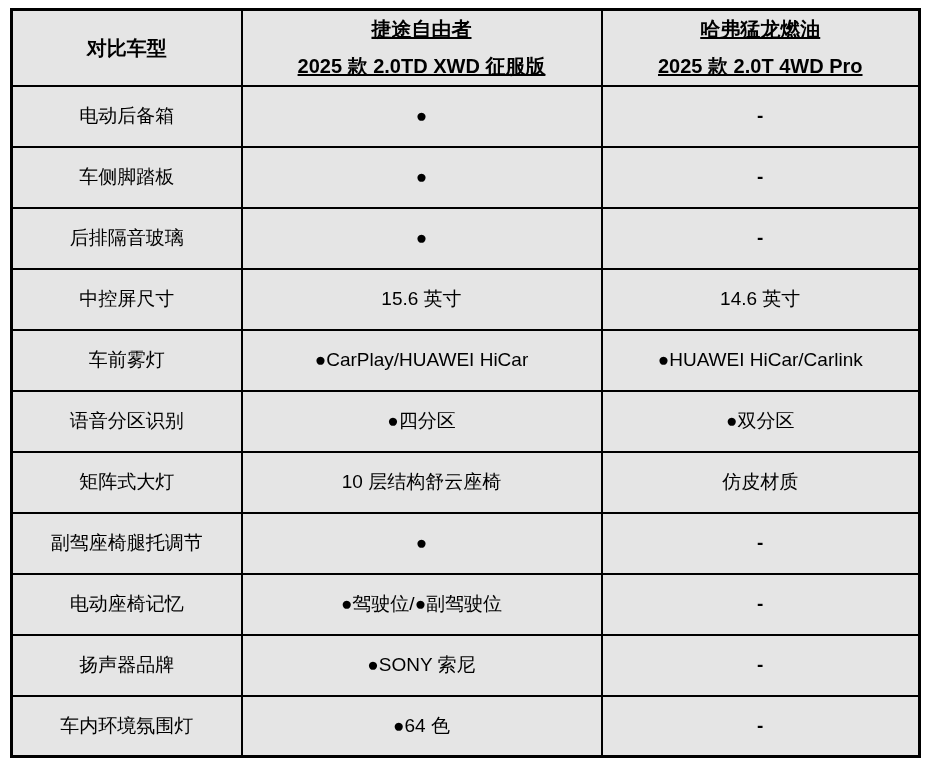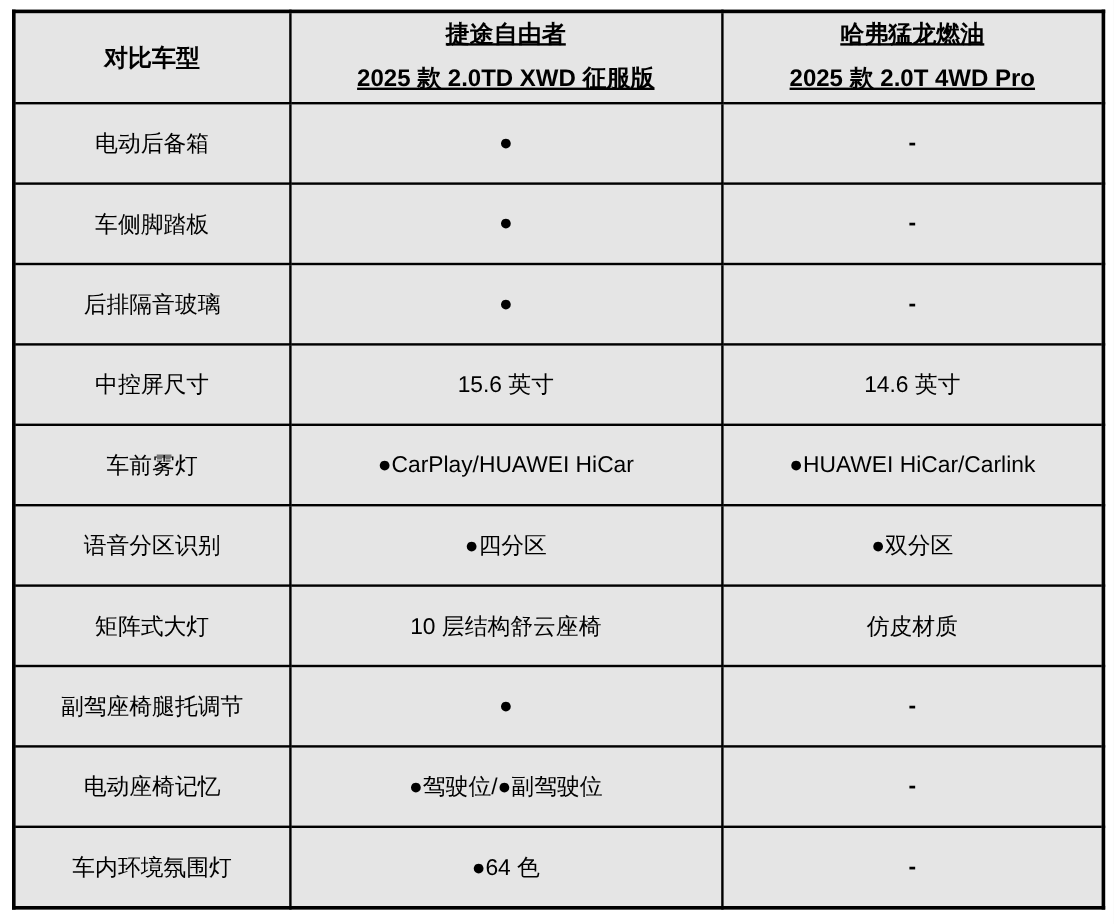--- a/index.html
+++ b/index.html
@@ -122,19 +122,24 @@
         <td class="label">副驾座椅腿托调节</td>
         <td class="val">●</td>
         <td class="val dash">-</td>
       </tr>
       <tr>
         <td class="label">电动座椅记忆</td>
         <td class="val">●驾驶位/●副驾驶位</td>
         <td class="val dash">-</td>
       </tr>
       <tr>
+        <td class="label">扬声器品牌</td>
+        <td class="val">●SONY 索尼</td>
+        <td class="val dash">-</td>
+      </tr>
+      <tr>
         <td class="label">车内环境氛围灯</td>
         <td class="val">●64 色</td>
         <td class="val dash">-</td>
       </tr>
     </tbody>
   </table>
 </div>
 
 </body></html>

